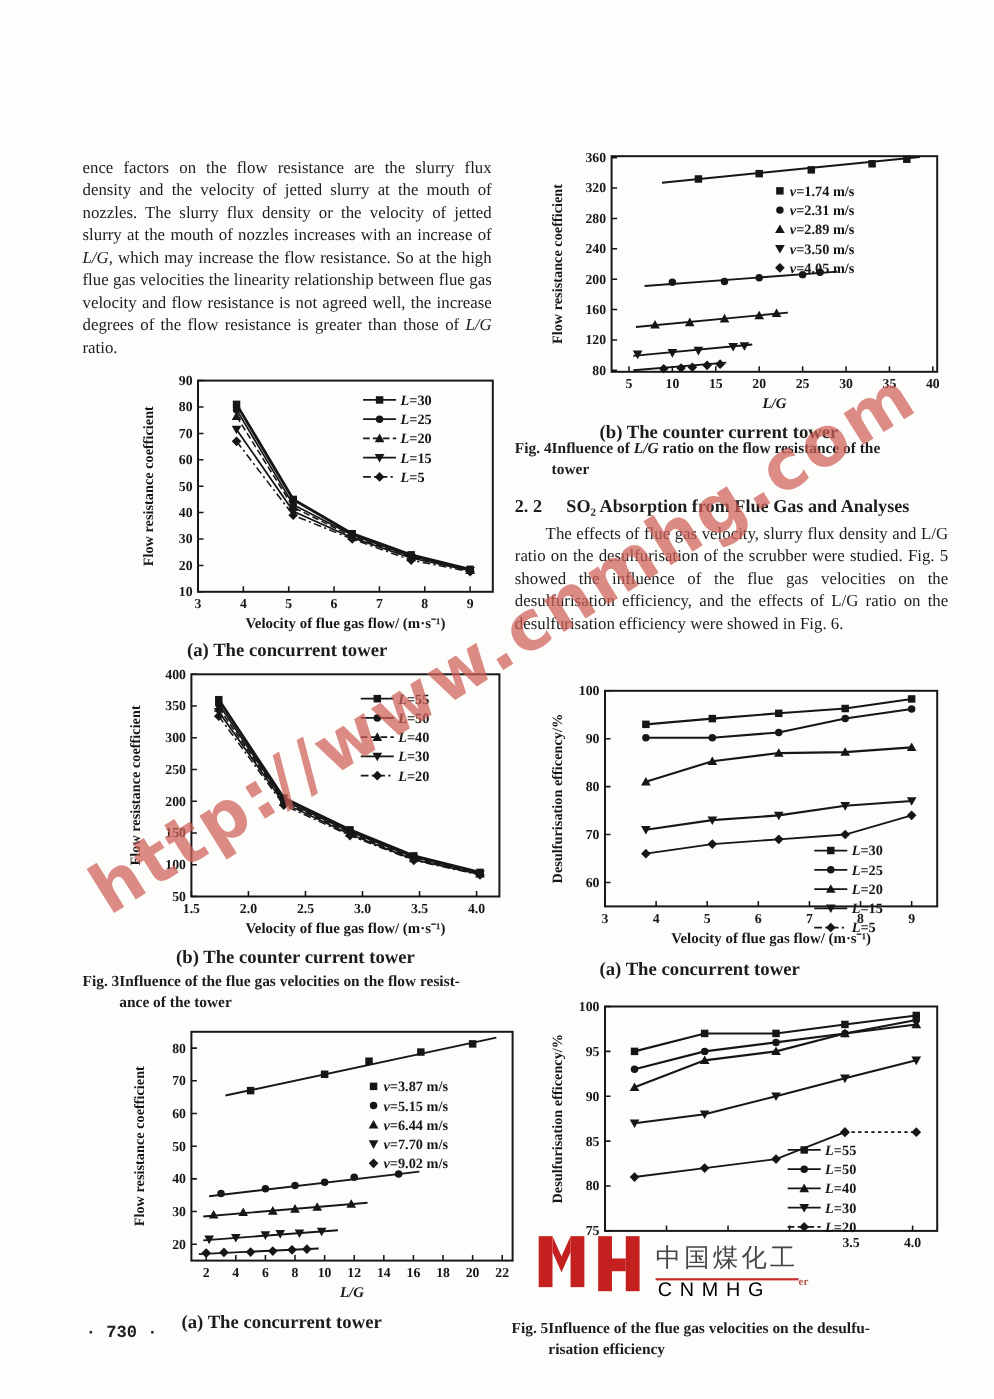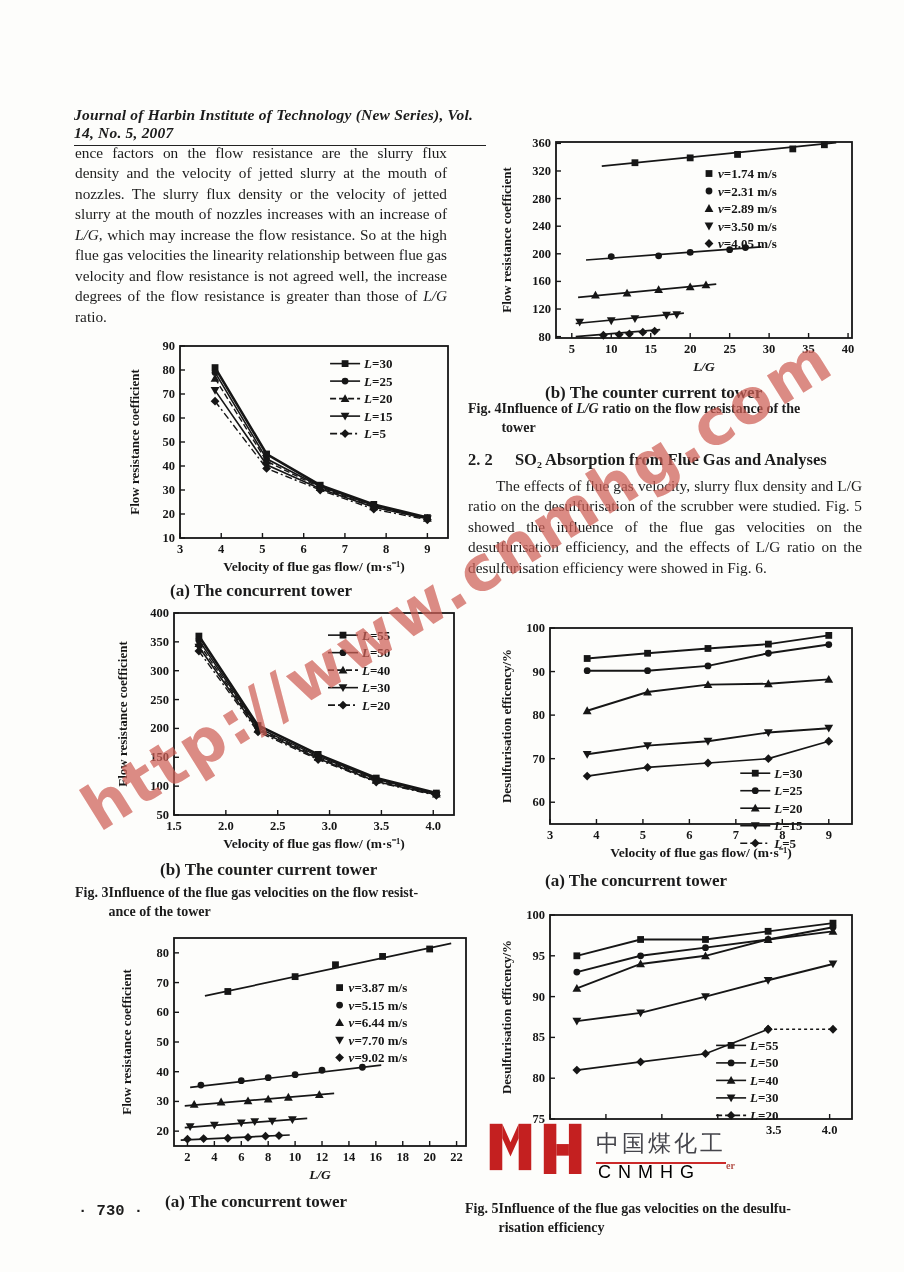--- a/index.html
+++ b/index.html
@@ -27,21 +27,20 @@
   #logo .latin{position:absolute;left:110px;top:44px;font-family:"Liberation Sans",sans-serif;
       font-size:18px;letter-spacing:7px;}
   #logo .suffix{position:absolute;left:238px;top:42px;font-size:10px;font-weight:bold;}
   #pagenum{position:absolute;left:78px;top:1202px;font-size:15.5px;font-weight:600;font-family:Liberation Mono, monospace;}
 </style>
 </head>
 <body>
 
 <div id="page">
 
-  <div class="hdr">Journal of Harbin Institute of Technology (New Series), Vol. 14, No. 5, 2007</div>
 
   <div class="para" id="p-left">ence factors on the flow resistance are the slurry flux density and the velocity of jetted slurry at the mouth of nozzles. The slurry flux density or the velocity of jetted slurry at the mouth of nozzles increases with an increase of <i>L/G</i>, which may increase the flow resistance. So at the high flue gas velocities the linearity relationship between flue gas velocity and flow resistance is not agreed well, the increase degrees of the flow resistance is greater than those of <i>L/G</i> ratio.</div>
 
   <div class="chart" style="left:126px;top:336px;">
       <svg width="338" height="246" font-family="Liberation Serif,serif">
         <rect x="54" y="10" width="268" height="192" fill="none" stroke="#161616" stroke-width="1.8"></rect>
         <line x1="54" y1="202" x2="54" y2="197" stroke="#161616" stroke-width="1.4"></line>
         <text x="54" y="217" font-size="12.5" font-weight="600" text-anchor="middle" fill="#161616">3</text>
         <line x1="95.23076923076923" y1="202" x2="95.23076923076923" y2="197" stroke="#161616" stroke-width="1.4"></line>
         <text x="95.23076923076923" y="217" font-size="12.5" font-weight="600" text-anchor="middle" fill="#161616">4</text>

